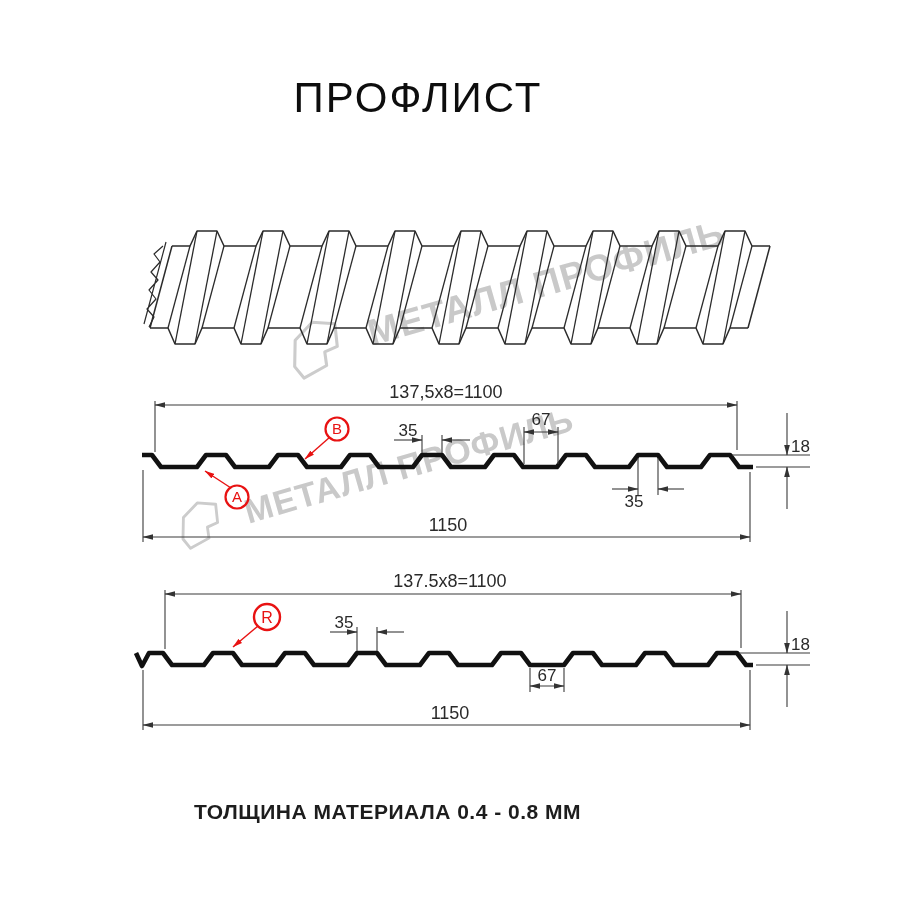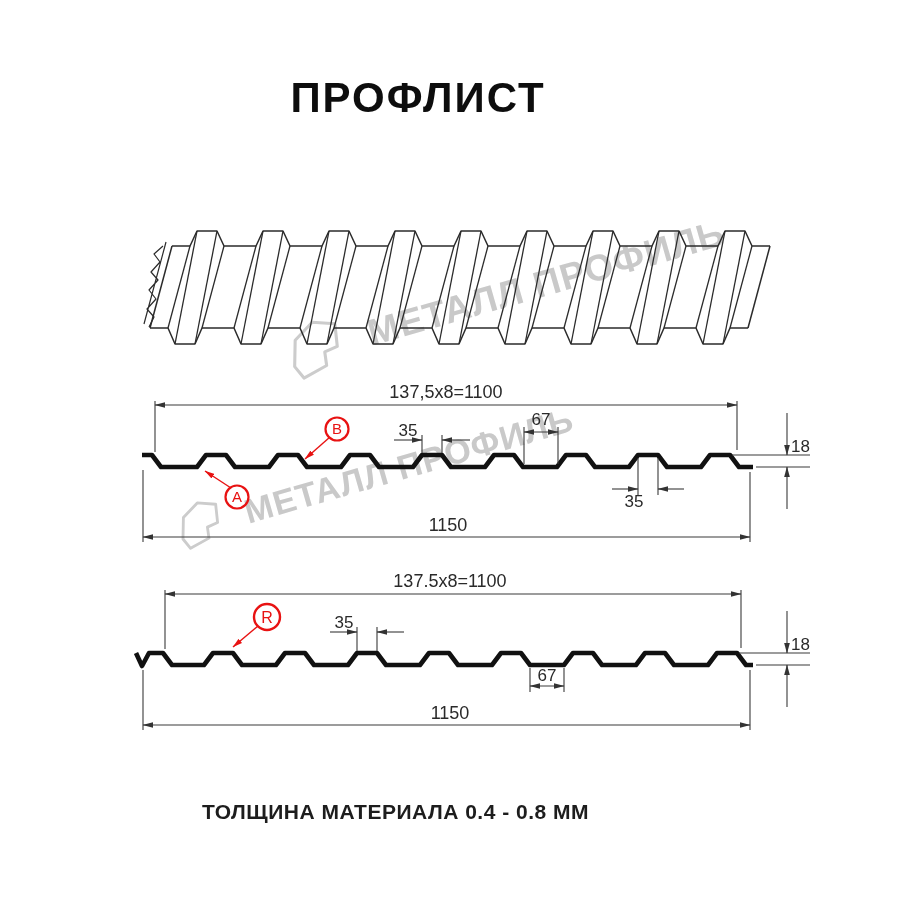--- a/index.html
+++ b/index.html
@@ -1,24 +1,24 @@
 <!DOCTYPE html>
 <html><head>
 <meta charset="utf-8">
 <style>
   html,body{margin:0;padding:0;background:#ffffff;}
   #page{position:relative;width:900px;height:900px;background:#fff;overflow:hidden;
         font-family:"Liberation Sans","DejaVu Sans",sans-serif;}
   
   .title{position:absolute;left:0;top:74px;width:836px;text-align:center;
-         font-size:42px;font-weight:700;letter-spacing:2px;color:#0d0d0d;}
+         font-size:42px;font-weight:400;letter-spacing:2px;color:#0d0d0d;}
   .subtitle{position:absolute;left:0;top:128px;width:900px;text-align:center;
          font-size:22px;font-weight:600;letter-spacing:1px;color:#111;}
   
-  .caption{position:absolute;left:16px;top:800px;width:759px;text-align:center;
+  .caption{position:absolute;left:8px;top:800px;width:759px;text-align:center;
          font-size:21px;font-weight:600;letter-spacing:.5px;color:#1d1d1d;}
   
   .wm{position:absolute;display:flex;align-items:center;gap:12px;
       transform-origin:0 50%;color:#c9c9c9;white-space:nowrap;z-index:1;}
   .wm .wm-text{font-weight:700;letter-spacing:1px;}
   #wm1{left:286px;top:326px;transform:rotate(-16deg);}
   #wm1 .wm-text{font-size:37px;}
   #wm2{left:176px;top:506px;transform:rotate(-16deg);}
   #wm2 .wm-text{font-size:34px;}
   .wm svg{display:block;}

